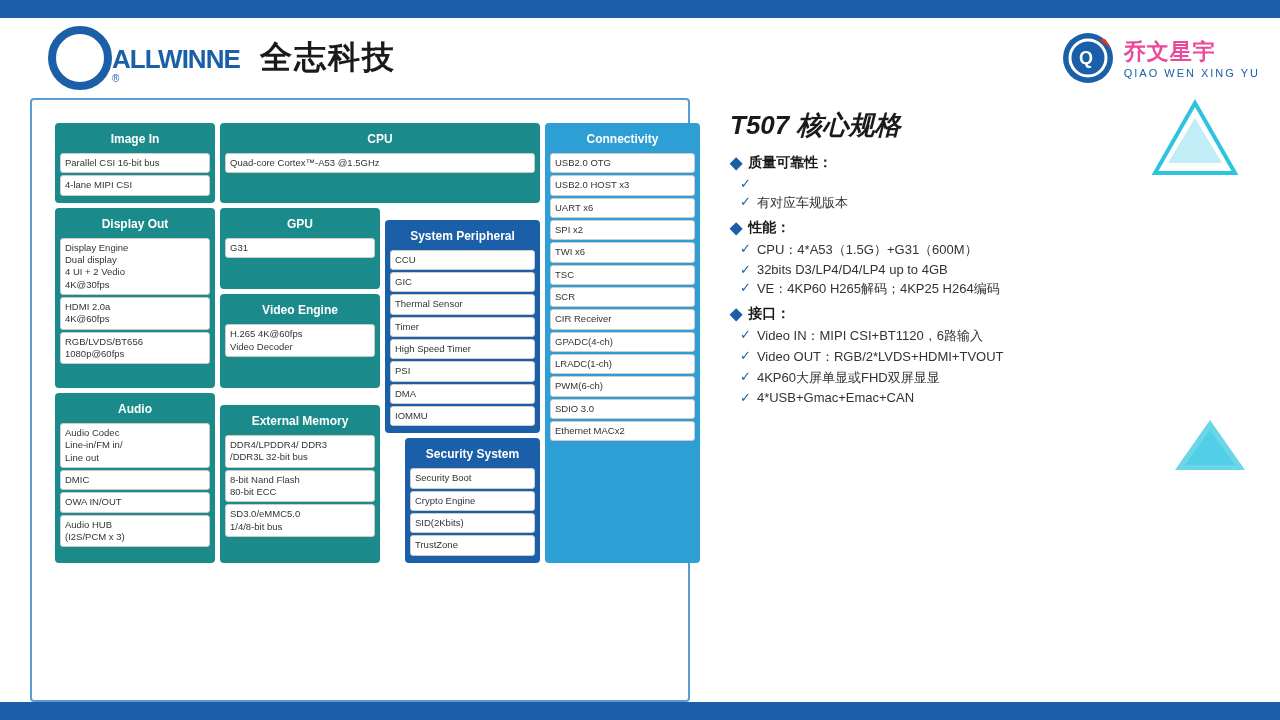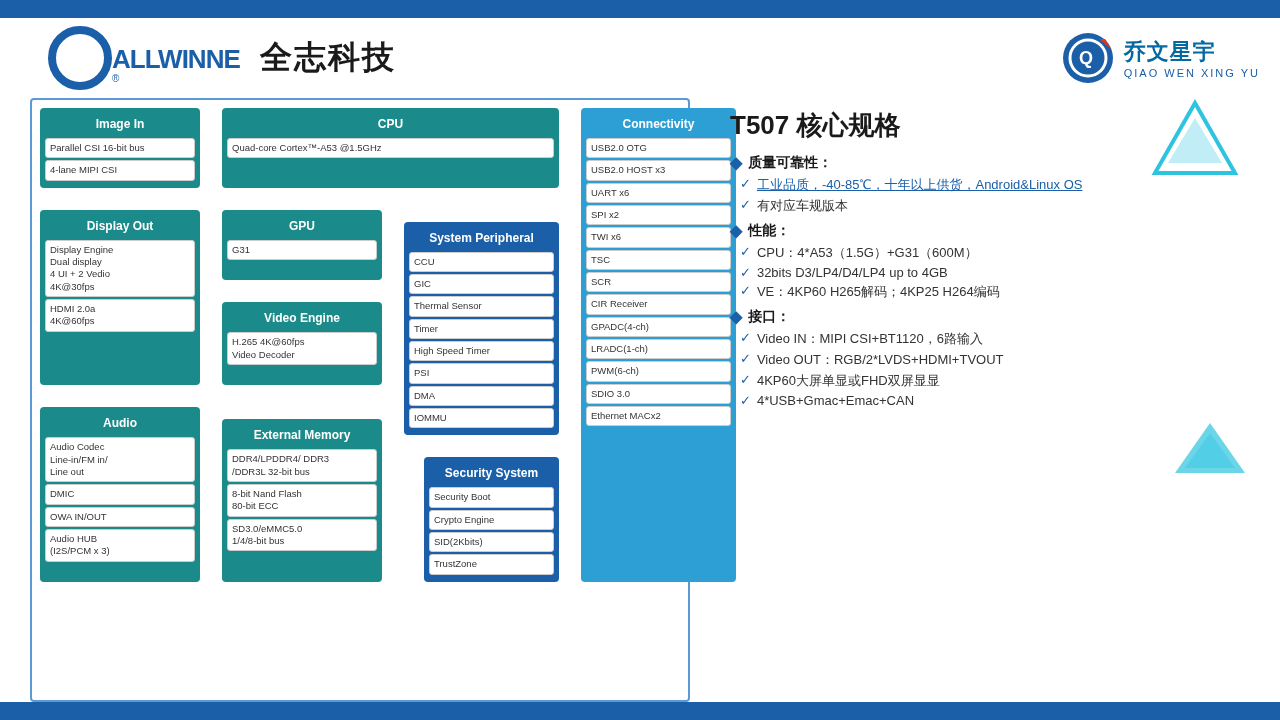--- a/index.html
+++ b/index.html
@@ -50,21 +50,21 @@
 
     .brand-logo-inner {
       display: flex;
       align-items: center;
       gap: 8px;
     }
 
     .brand-text {
       font-size: 22px;
       font-weight: bold;
-      color: #0369a1;
+      color: #ec4899;
       letter-spacing: 1px;
     }
 
     .brand-sub {
       font-size: 11px;
       color: #1a5fa8;
       letter-spacing: 2px;
     }
 
     
@@ -83,25 +83,25 @@
       gap: 20px;
       height: calc(720px - 18px - 80px - 18px);
     }
 
     
     .diagram {
       width: 660px;
       min-width: 660px;
       border: 2px solid #5b9bd5;
       border-radius: 4px;
-      padding: 8px;
+      padding: 23px;
       display: grid;
       grid-template-columns: 160px 160px 155px 155px;
       grid-template-rows: auto auto auto auto auto;
-      gap: 22px;
+      gap: 5px;
       background: #fff;
       align-content: start;
     }
 
     .block-header {
       color: white;
       font-weight: bold;
       font-size: 12px;
       padding: 4px 6px;
       border-radius: 3px;
@@ -232,20 +232,21 @@
       <div class="sub-item">LRADC(1-ch)</div>
       <div class="sub-item">PWM(6-ch)</div>
       <div class="sub-item">SDIO 3.0</div>
       <div class="sub-item">Ethernet MACx2</div>
     </div>
 
     <div class="block-container" style="grid-column:1; grid-row:2/4;">
       <div class="block-header">Display Out</div>
       <div class="sub-item">Display Engine<br>Dual display<br>4 UI + 2 Vedio<br>4K@30fps</div>
       <div class="sub-item">HDMI 2.0a<br>4K@60fps</div>
+      <div class="sub-item">RGB/LVDS/BT656<br>1080p@60fps</div>
     </div>
 
     <div class="block-container" style="grid-column:2; grid-row:2;">
       <div class="block-header">GPU</div>
       <div class="sub-item">G31</div>
     </div>
 
     <div class="block-container blue" style="grid-column:3; grid-row:2/5; background:#1a5fa8;margin-top:12px;">
       <div class="block-header">System Peripheral</div>
       <div class="sub-item">CCU</div>
@@ -284,38 +285,35 @@
       <div class="sub-item">Crypto Engine</div>
       <div class="sub-item">SID(2Kbits)</div>
       <div class="sub-item">TrustZone</div>
     </div>
 
   </div>
 
   <div class="info-panel">
 
     <div style="position:relative; display:flex; align-items:flex-start; justify-content:space-between; margin-bottom:10px;">
-      <div style="font-size:26px; font-weight:bold; color:#1a1a1a;">T507 核心规格</div>
+      <div style="font-size:26px; font-weight:bold; color:#1a1a1a;font-style:italic;">T507 核心规格</div>
 
       <svg width="90" height="90" viewBox="0 0 90 90" style="position:absolute; right:10px; top:-10px;">
         <polygon points="45,5 85,75 5,75" fill="none" stroke="#2ec4e0" stroke-width="4"></polygon>
         <polygon points="45,20 72,65 18,65" fill="#2ec4e0" opacity="0.3"></polygon>
       </svg>
     </div>
 
     <div class="info-section">
       <div class="section-header">
         <span class="diamond">◆</span>
         <span style="font-weight:bold;">质量可靠性：</span>
       </div>
       <div class="check-item">
         <span class="check-mark">✓</span>
-        <span>
-          <span class="underline">工业品质，-40-85℃，十年以上供货，Android&amp;Linux OS</span>
-        </span>
       </div>
       <div class="check-item">
         <span class="check-mark">✓</span>
         <span>有对应车规版本</span>
       </div>
     </div>
 
     <div class="info-section">
       <div class="section-header">
         <span class="diamond">◆</span>

